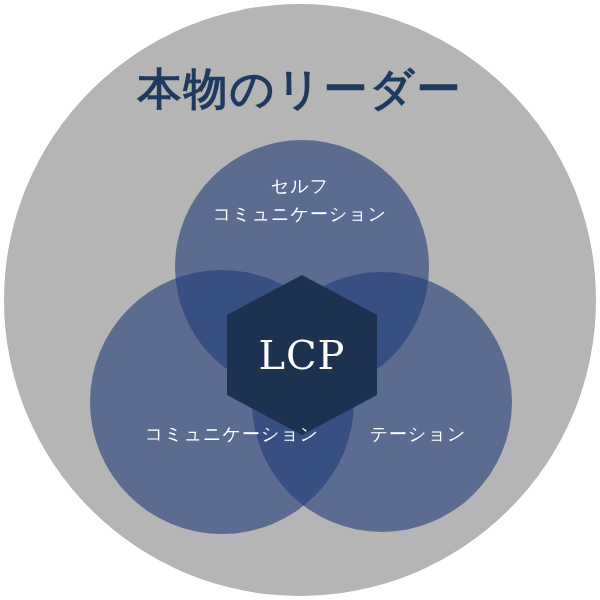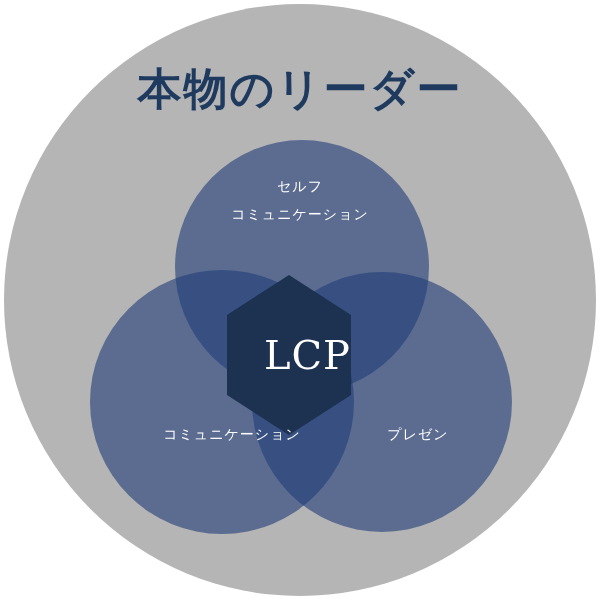--- a/index.html
+++ b/index.html
@@ -51,39 +51,39 @@
     left: 90px; top: 270px;
     width: 264px; height: 264px;
   }
   .venn-right {
     left: 252px; top: 272px;
     width: 260px; height: 260px;
   }
   .hexagon {
     position: absolute;
     left: 227px; top: 275px;
-    width: 124px; height: 160px;
+    width: 150px; height: 160px;
     background: var(--hex);
     clip-path: polygon(50% 0%, 100% 25%, 100% 75%, 50% 100%, 0% 75%, 0% 25%);
     display: flex;
     align-items: center;
-    justify-content: flex-end;
+    justify-content: center;
   }
   .hex-label {
     font-family: "DejaVu Serif", "Liberation Serif", serif;
     font-size: 40px;
     color: var(--label-color);
     letter-spacing: 1px;
   }
   .circle-label {
     position: absolute;
     width: 260px;
     text-align: center;
     color: var(--label-color);
-    font-size: 14px;
+    font-size: 18px;
     letter-spacing: 1px;
     line-height: 28px;
   }
   .label-top { left: 170px; top: 172px; }
   .label-left { left: 102px; top: 420px; }
   .label-right { left: 288px; top: 420px; }
 </style>
 </head>
 <body>
 
@@ -106,16 +106,16 @@
   <div class="circle-label label-top">
     <div>セルフ</div>
     <div>コミュニケーション</div>
   </div>
 
   <div class="circle-label label-left">
     <div>コミュニケーション</div>
   </div>
 
   <div class="circle-label label-right">
-    <div>プレゼン</div>
+    <div>テーション</div>
   </div>
 
 </div>
 
 </body></html>

